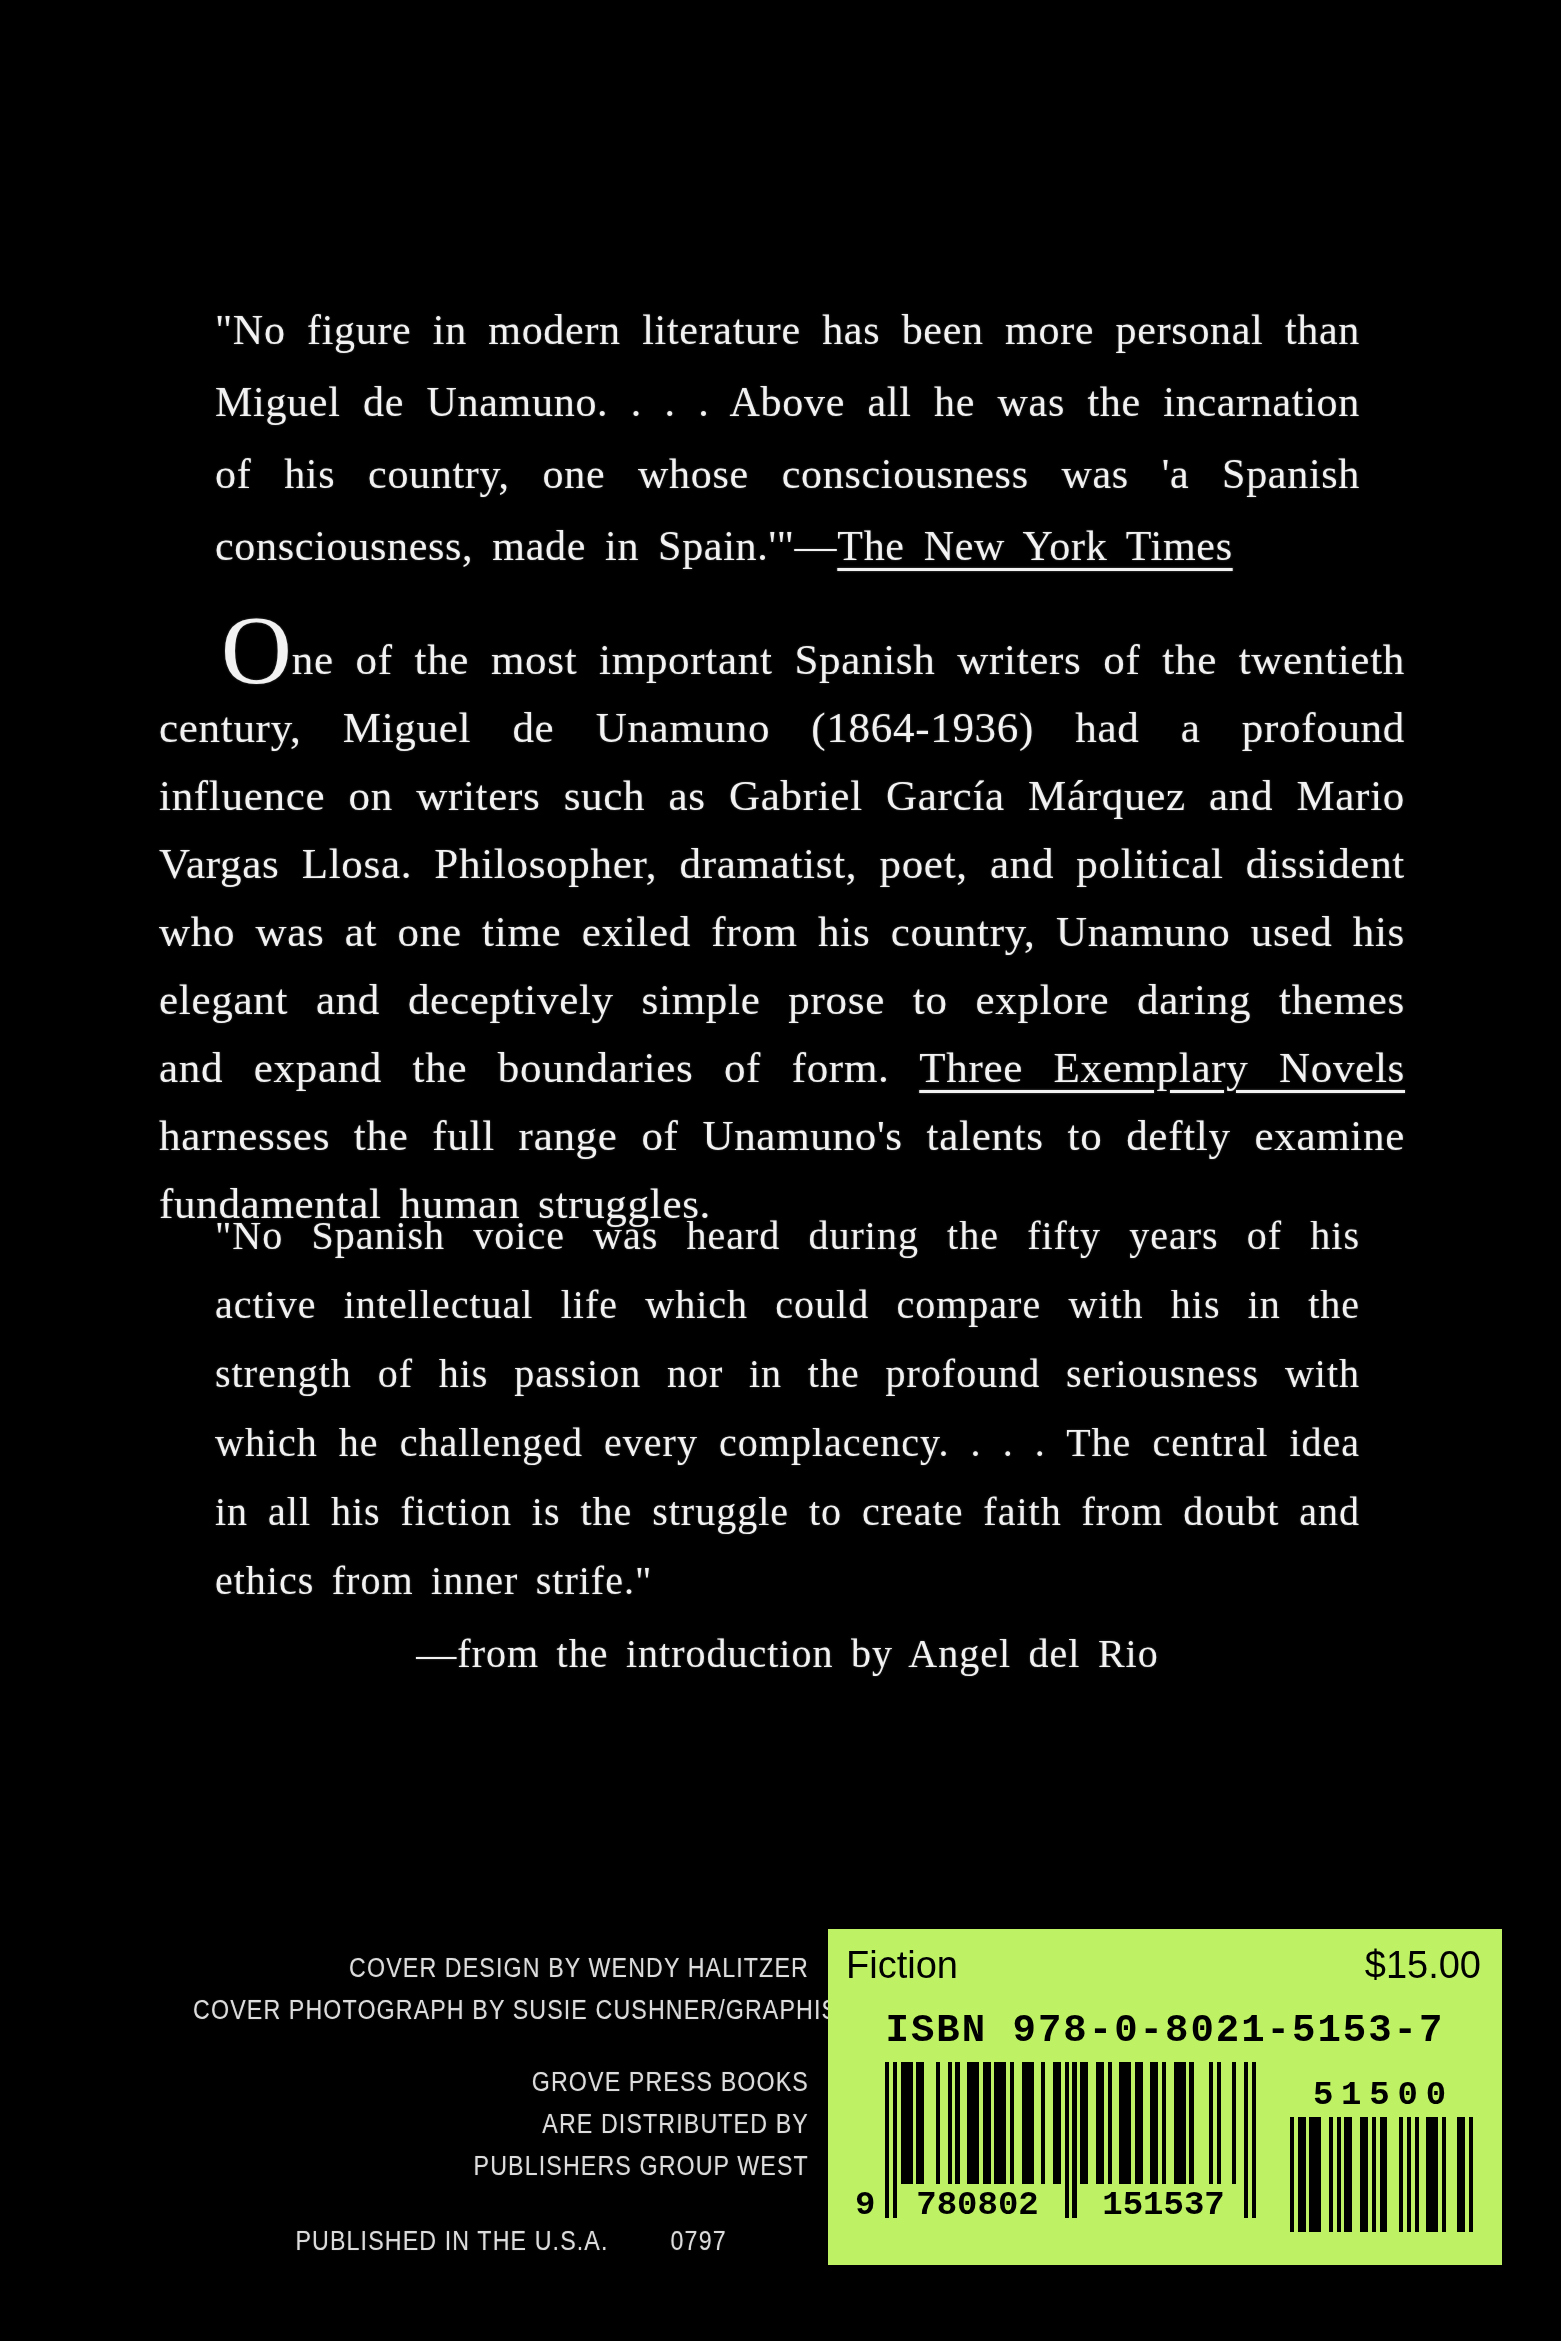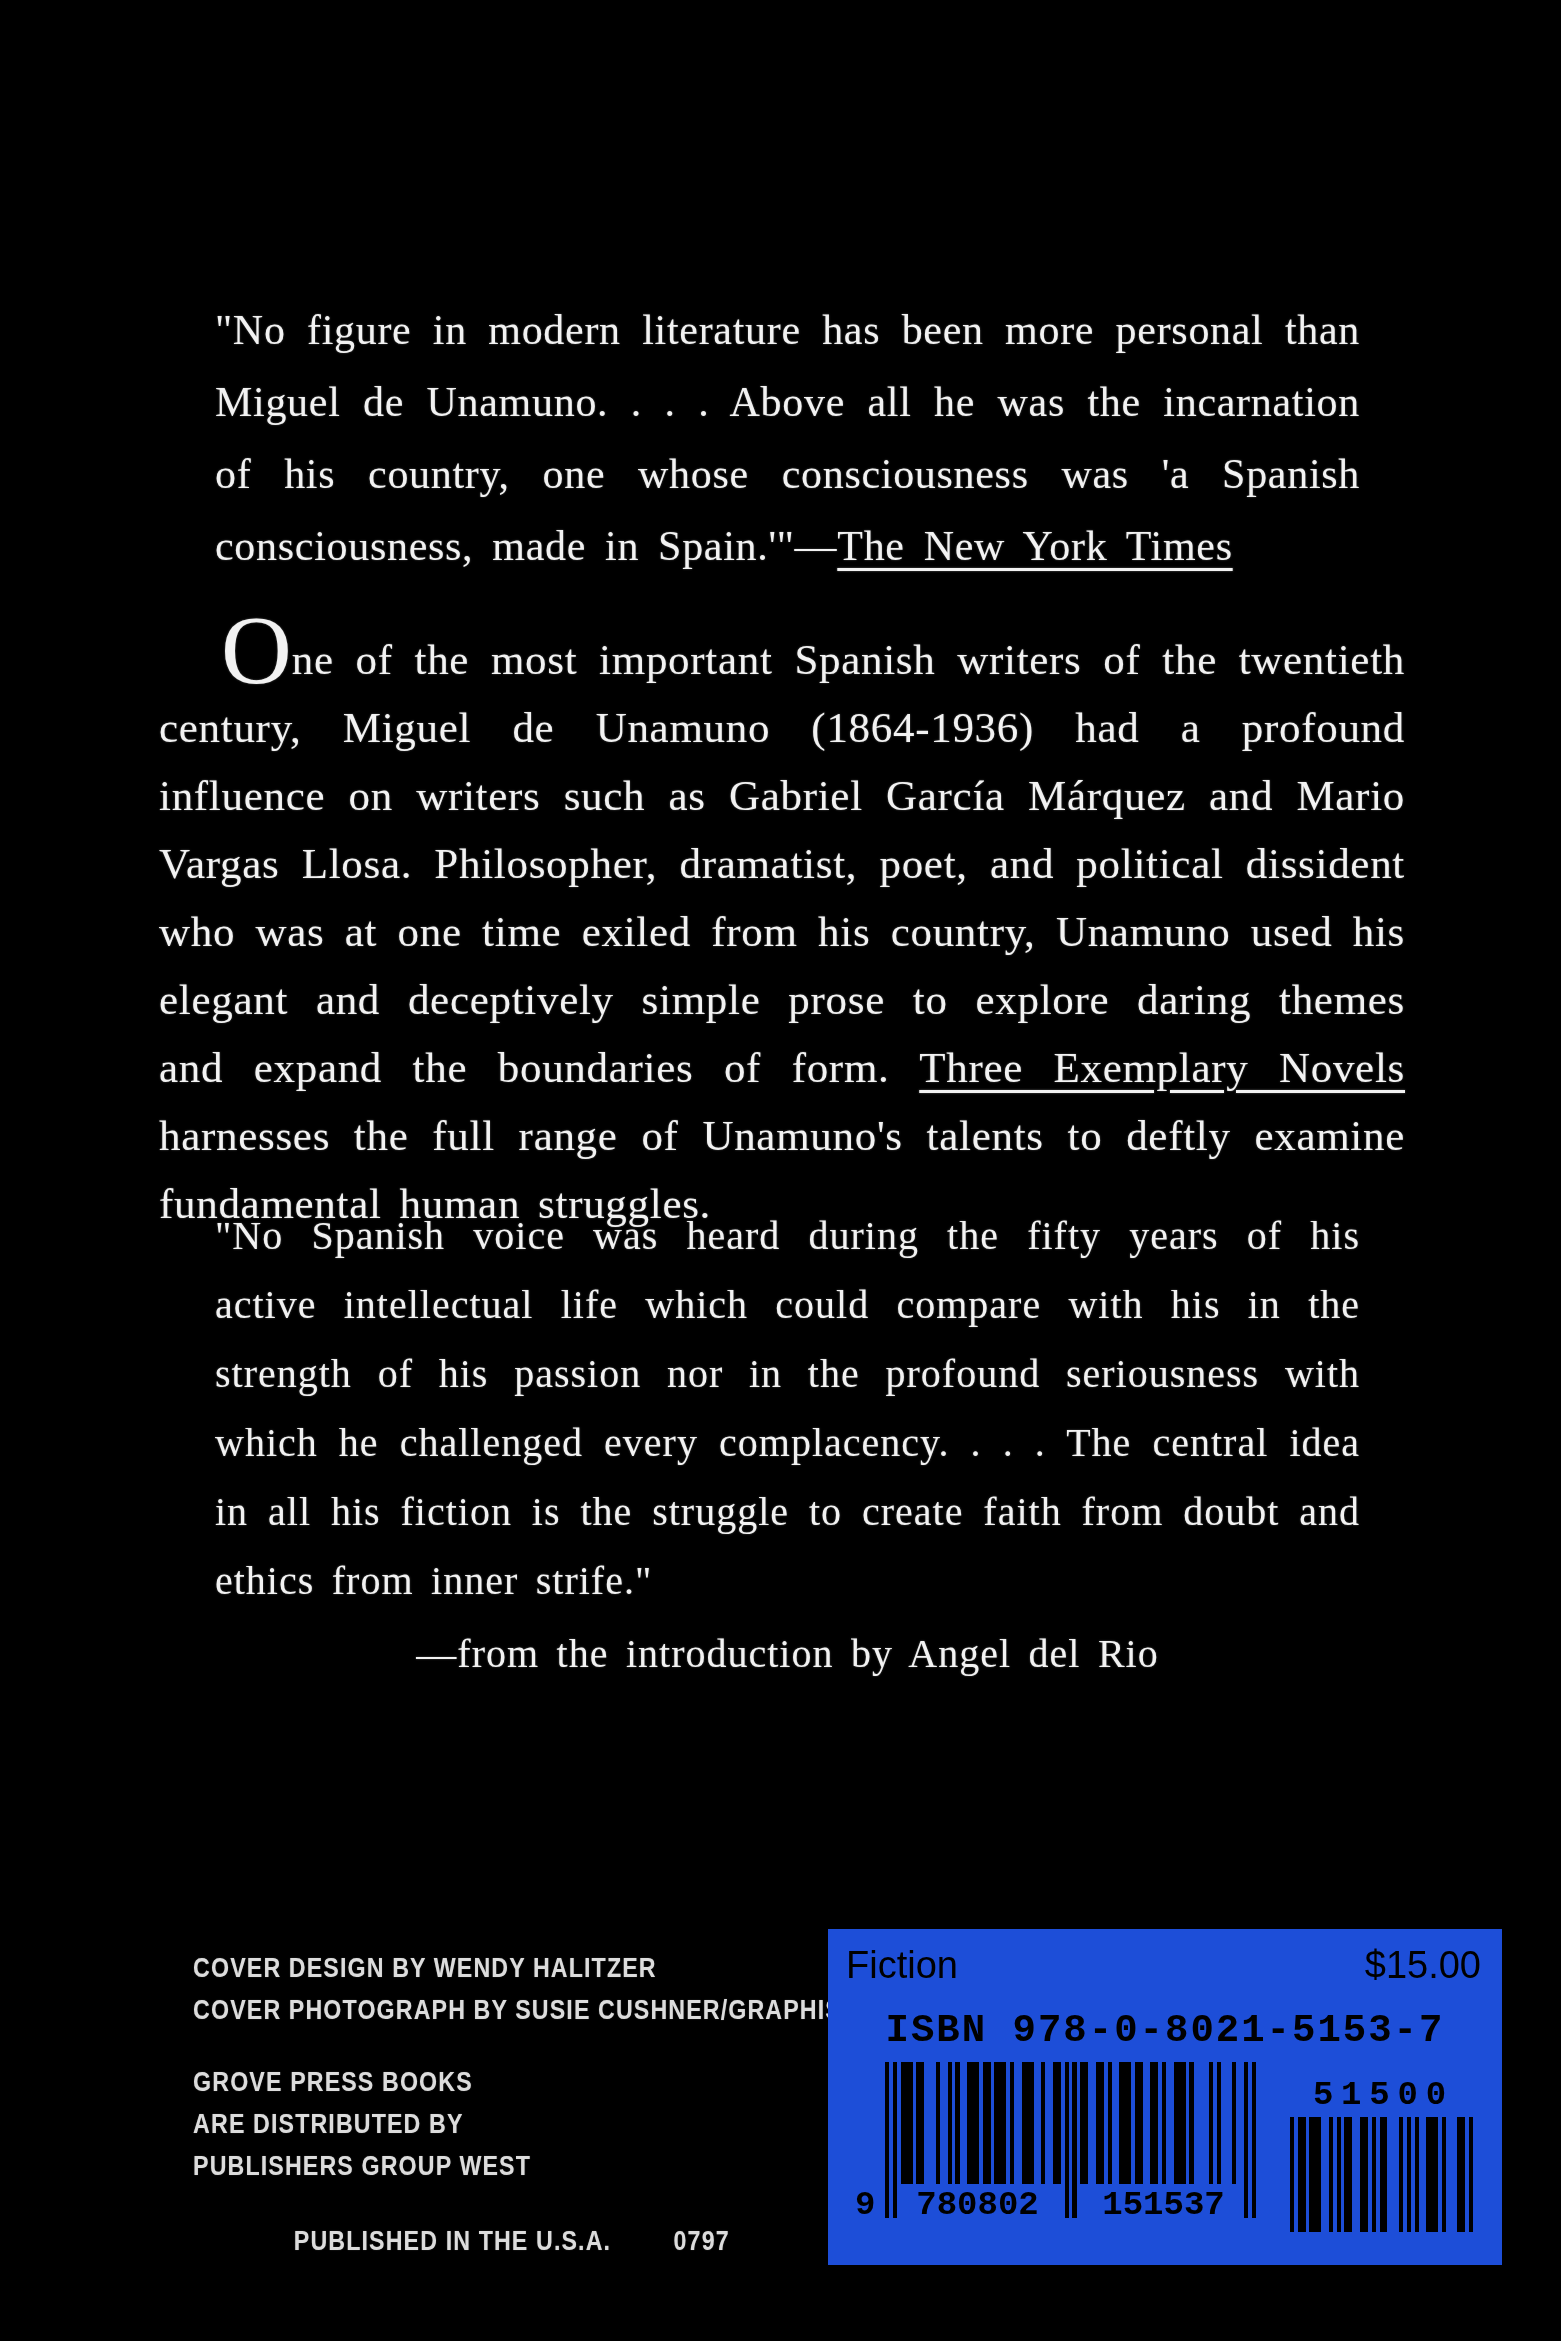--- a/index.html
+++ b/index.html
@@ -36,41 +36,41 @@
     text-underline-offset: 7.8px;
   }
   .dropcap {
     font-size: 98px;
     line-height: 0;
     vertical-align: -9px;
     letter-spacing: 0;
   }
   .credits {
     position: absolute; left: 143px; top: 1947px; width: 716px;
-    text-align: left;
+    text-align: right;
     font-family: "Liberation Sans", sans-serif;
-    font-weight: 700;
+    font-weight: 400;
     color: #dcdcdc;
     text-shadow: 0 0 1.3px rgba(255,255,255,0.3);
   }
   .credits .ln {
     font-size: 27px; line-height: 42px; letter-spacing: 1.3px;
     transform: scaleX(0.86); transform-origin: 50% 50%;
     white-space: nowrap;
   }
   .credits .gap { height: 30px; }
   .pub-row {
     margin-top: 33px;
     display: flex; justify-content: center; gap: 32px;
   }
   .pub-row .ln { display: inline-block; }
   
   .panel {
     position: absolute; left: 828px; top: 1929px; width: 674px; height: 336px;
-    background: #1d4ed8; color: #000;
+    background: #bef264; color: #000;
     font-family: "Liberation Sans", sans-serif;
   }
   .panel-head {
     display: flex; justify-content: space-between;
     padding: 15.6px 21px 0 18px;
     font-size: 38px; line-height: 40px;
   }
   .isbn-line {
     margin-top: 24px; text-align: center;
     font-family: "Liberation Mono", monospace;

